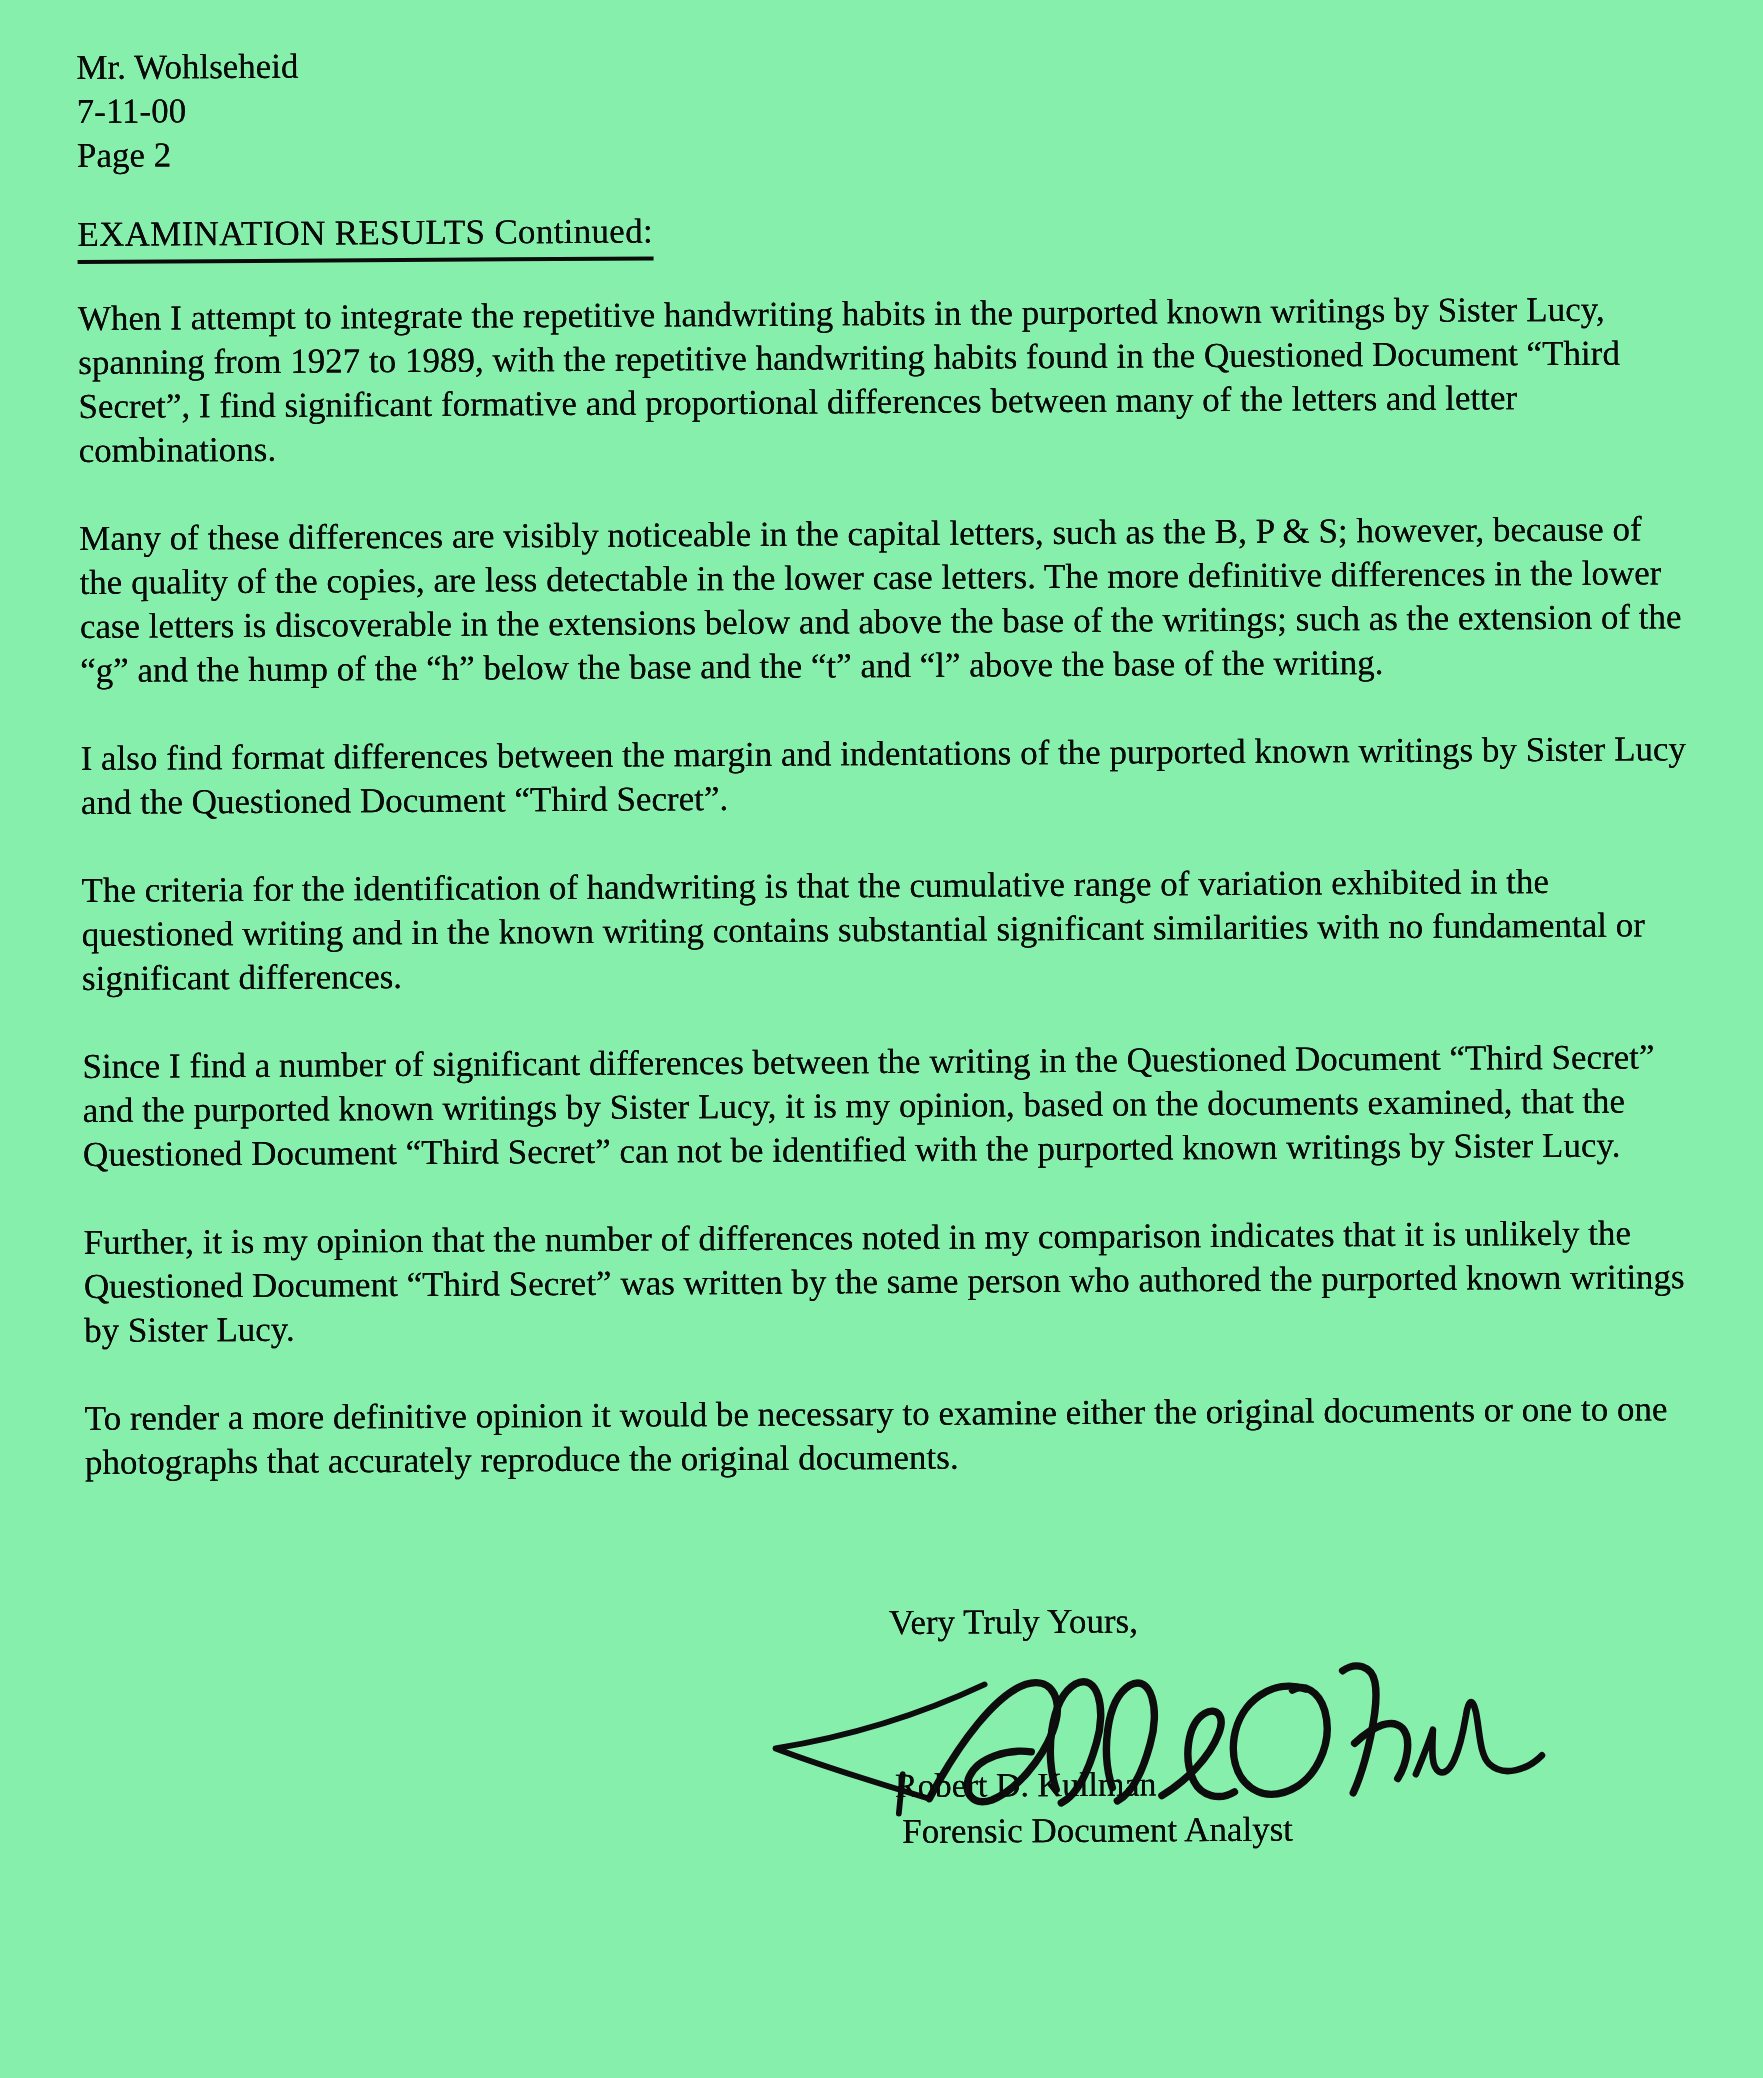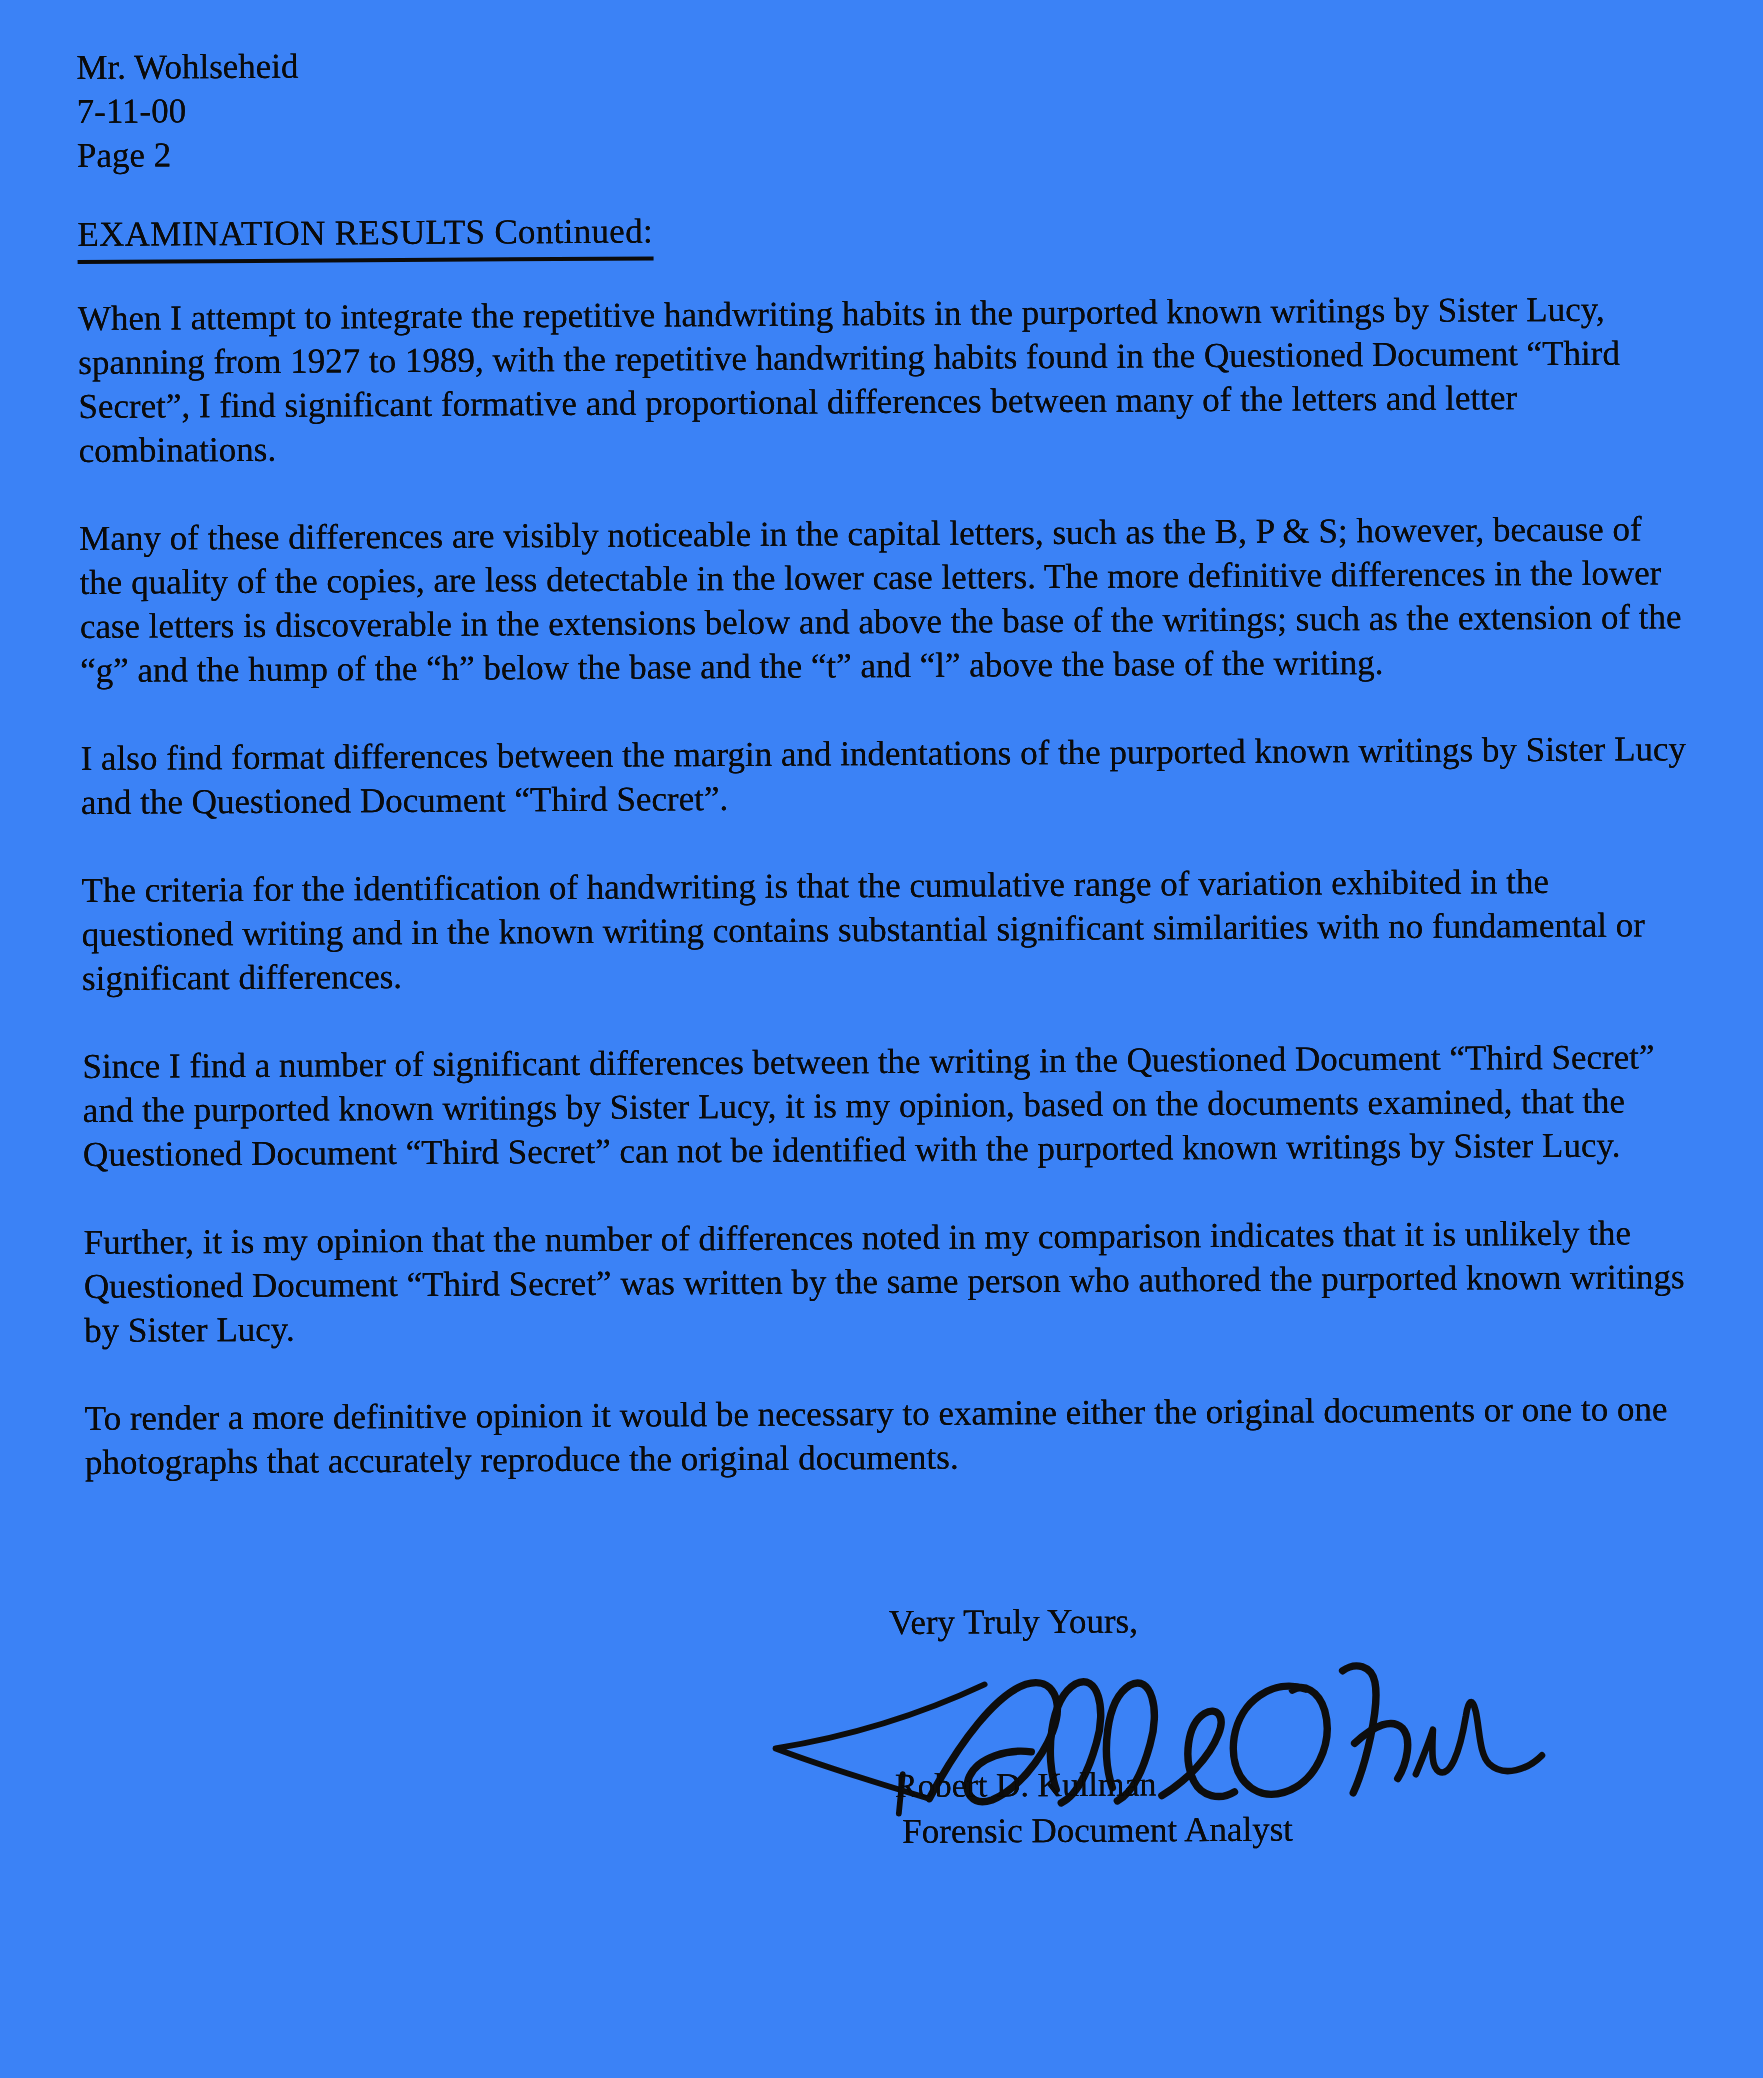--- a/index.html
+++ b/index.html
@@ -11,21 +11,21 @@
     width: 1763px;
     height: 2079px;
     position: relative;
     overflow: hidden;
     font-family: "Liberation Serif", "DejaVu Serif", serif;
     color: #0b0b0b;
   }
   .page {
     position: absolute;
     inset: 0;
-    background: #3b82f6;
+    background: #86efac;
   }
   
   .content {
     position: absolute;
     left: 76px;
     top: 0;
     width: 1612px;
     transform: rotate(-0.35deg);
     transform-origin: 0 0;
     font-size: 35px;

